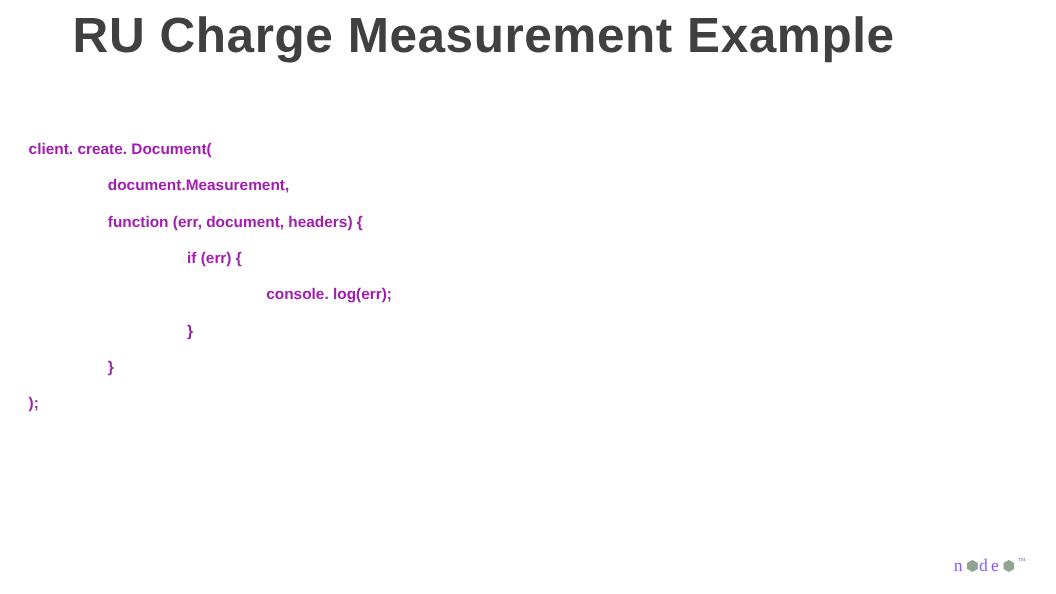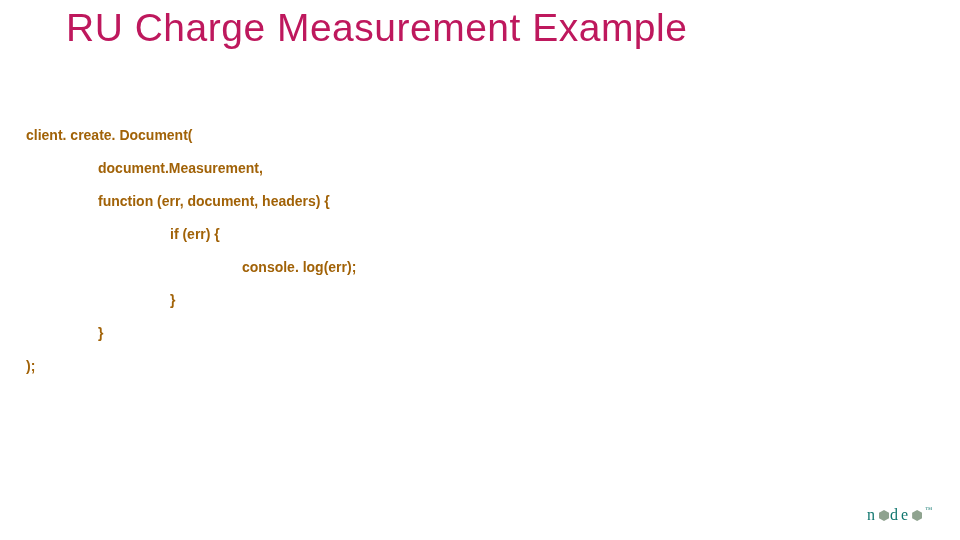--- a/index.html
+++ b/index.html
@@ -9,50 +9,50 @@
     height: 540px;
     background: #ffffff;
     font-family: Arial, Helvetica, sans-serif;
     overflow: hidden;
     position: relative;
   }
   .title {
     position: absolute;
     left: 66px;
     top: 6px;
-    font-size: 39px;
-    font-weight: 400;
+    font-size: 45px;
+    font-weight: 700;
     letter-spacing: 0.5px;
-    color: #be185d;
+    color: #404040;
   }
   .code-area {
     position: absolute;
     left: 26px;
     top: 128px;
     font-family: Arial, Helvetica, sans-serif;
     font-size: 14px;
     font-weight: 700;
-    color: #a16207;
+    color: #a21caf;
     line-height: 1.0;
   }
   .code-line {
     white-space: pre;
     margin-bottom: 19px;
   }
   .i1 { padding-left: 72px; }
   .i2 { padding-left: 144px; }
   .i3 { padding-left: 216px; text-align: center; }
   .node-logo {
     position: absolute;
     right: 28px;
     bottom: 16px;
     font-family: Georgia, 'Times New Roman', serif;
     font-size: 16px;
     letter-spacing: 3px;
-    color: #0f766e;
+    color: #8b5cf6;
     font-weight: 400;
   }
   .node-logo .hex {
     display: inline-block;
     width: 10px;
     height: 11px;
     background: #8fa38f;
     clip-path: polygon(50% 0%, 100% 25%, 100% 75%, 50% 100%, 0% 75%, 0% 25%);
     vertical-align: -1px;
     margin: 0 1px;

